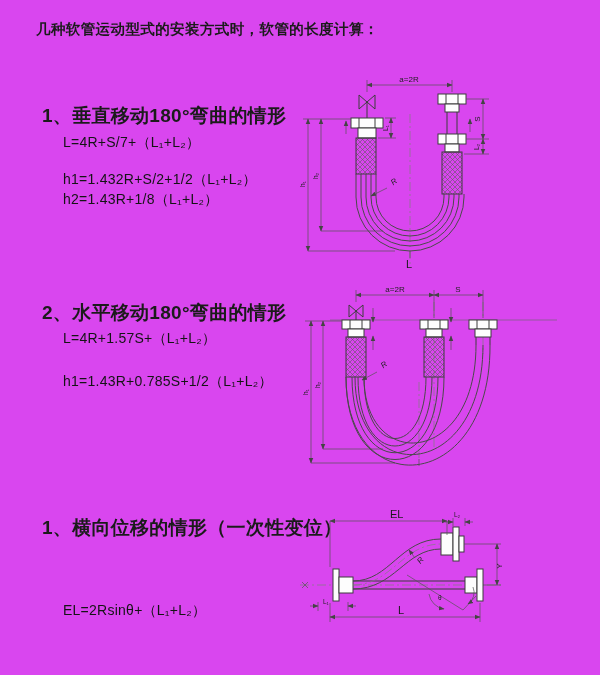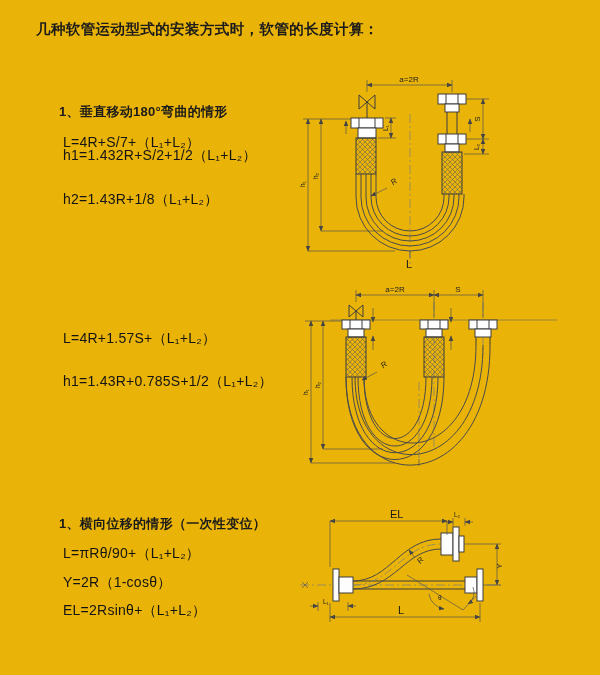--- a/index.html
+++ b/index.html
@@ -1,19 +1,19 @@
 <!DOCTYPE html>
 <html><head>
 <meta charset="utf-8">
 <style>
   html,body{margin:0;padding:0;background:#ffffff;}
-  .page{position:relative;width:600px;height:675px;background:#eab308;overflow:hidden;
+  .page{position:relative;width:600px;height:675px;background:#d946ef;overflow:hidden;
         font-family:"Liberation Sans","DejaVu Sans",sans-serif;color:#1b1b1b;}
   .title{position:absolute;left:36px;top:20px;font-size:14.5px;font-weight:600;letter-spacing:.4px;}
-  .heading{position:absolute;left:59px;font-size:13px;font-weight:600;letter-spacing:.3px;}
+  .heading{position:absolute;left:42px;font-size:19px;font-weight:600;letter-spacing:.3px;}
   .formula{position:absolute;left:63px;font-size:14px;font-weight:500;letter-spacing:.25px;color:#141414;}
   svg{position:absolute;overflow:visible;}
   .ol{stroke:#3d3d3d;stroke-width:1;fill:none;}
   .olf{stroke:#3d3d3d;stroke-width:1;fill:#fdfdfd;}
   .braid{stroke:#3d3d3d;stroke-width:1;fill:url(#xh);}
   .hose{stroke:#4a4a4a;stroke-width:1;fill:none;}
   .dim{stroke:#555;stroke-width:.7;fill:none;}
   .thin{stroke:#666;stroke-width:.6;fill:none;}
   .cl{stroke:#808080;stroke-width:.7;fill:none;stroke-dasharray:9 3 2 3;}
   .dt{font-size:8px;fill:#222;}
@@ -22,29 +22,28 @@
 </style>
 </head>
 <body>
 
 <div class="page">
 
   <div class="title">几种软管运动型式的安装方式时，软管的长度计算：</div>
 
   <div class="heading" style="top:103px">1、垂直移动180°弯曲的情形</div>
   <div class="formula" style="top:134px">L=4R+S/7+（L₁+L₂）</div>
-  <div class="formula" style="top:147px">h1=1.432R+S/2+1/2（L₁+L₂）</div>
+  <div class="formula" style="top:171px">h1=1.432R+S/2+1/2（L₁+L₂）</div>
   <div class="formula" style="top:191px">h2=1.43R+1/8（L₁+L₂）</div>
 
+  <div class="heading" style="top:300px">2、水平移动180°弯曲的情形</div>
   <div class="formula" style="top:330px">L=4R+1.57S+（L₁+L₂）</div>
   <div class="formula" style="top:373px">h1=1.43R+0.785S+1/2（L₁+L₂）</div>
 
   <div class="heading" style="top:515px">1、横向位移的情形（一次性变位）</div>
-  <div class="formula" style="top:545px">L=πRθ/90+（L₁+L₂）</div>
-  <div class="formula" style="top:574px">Y=2R（1-cosθ）</div>
   <div class="formula" style="top:602px">EL=2Rsinθ+（L₁+L₂）</div>
 
   <svg style="left:295px;top:72px" width="290" height="200" viewBox="0 0 290 200">
     <defs>
       <pattern id="xh" width="5" height="5" patternUnits="userSpaceOnUse">
         <path d="M0,5 L5,0 M0,0 L5,5" stroke="#5a5a5a" stroke-width="0.55"></path>
       </pattern>
       <marker id="ah" viewBox="0 0 10 10" refX="9" refY="5" markerWidth="8" markerHeight="8" orient="auto-start-reverse">
         <path d="M0,1 L10,5 L0,9 z" fill="#444"></path>
       </marker>

